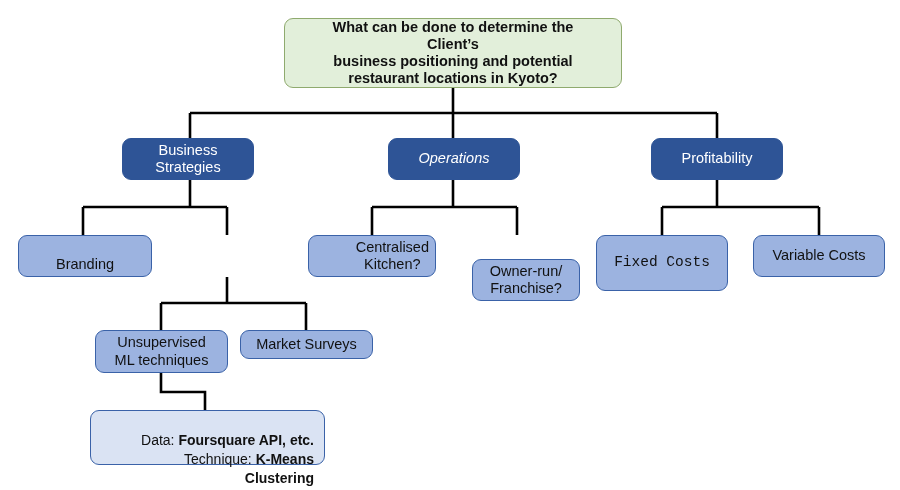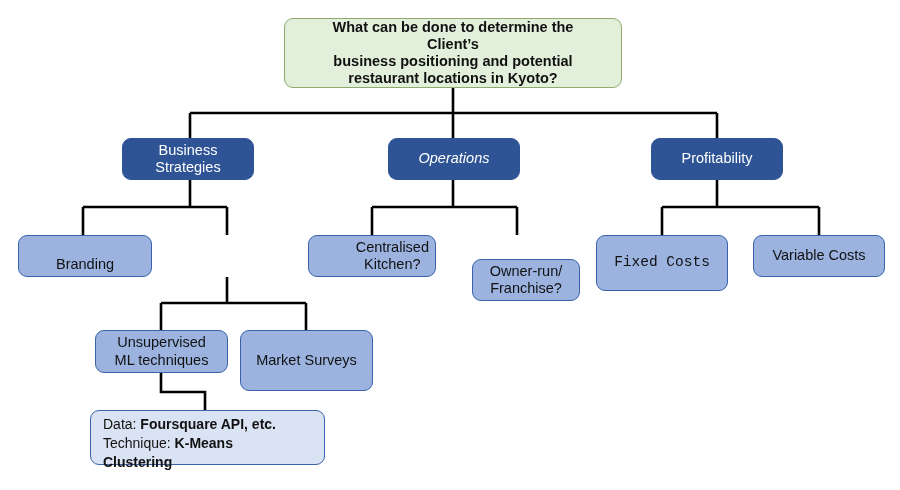--- a/index.html
+++ b/index.html
@@ -55,22 +55,22 @@
     color: #111111;
     font-size: 14.5px;
     padding: 3px 6px;
   }
   .node-data {
     background: #dae3f3;
     border: 1.4px solid #3a62a8;
     color: #111111;
     font-size: 14px;
     display: block;
-    text-align: left;
-    padding: 4px 10px 6px 12px;
+    text-align: right;
+    padding: 20px 10px 6px 12px;
     line-height: 1.35;
   }
   .node-data b { font-weight: bold; }
   .node-data .lbl { font-weight: normal; }
 </style>
 </head>
 <body>
 
 <div id="canvas">
 
@@ -167,21 +167,21 @@
     </div>
   </div>
 
   <div class="node node-l4" style="left:95px; top:330px; width:133px; height:43px;">
     <div>
       <div>Unsupervised</div>
       <div>ML techniques</div>
     </div>
   </div>
 
-  <div class="node node-l4" style="left:240px; top:330px; width:133px; height:61px;">
+  <div class="node node-l4" style="left:240px; top:330px; width:133px; height:29px;">
     <div>
       <div>Market Surveys</div>
     </div>
   </div>
 
   <div class="node node-data" style="left:90px; top:410px; width:235px; height:55px;">
     <div>
       <span class="lbl">Data:</span>
       <b>Foursquare API, etc.</b>
     </div>

